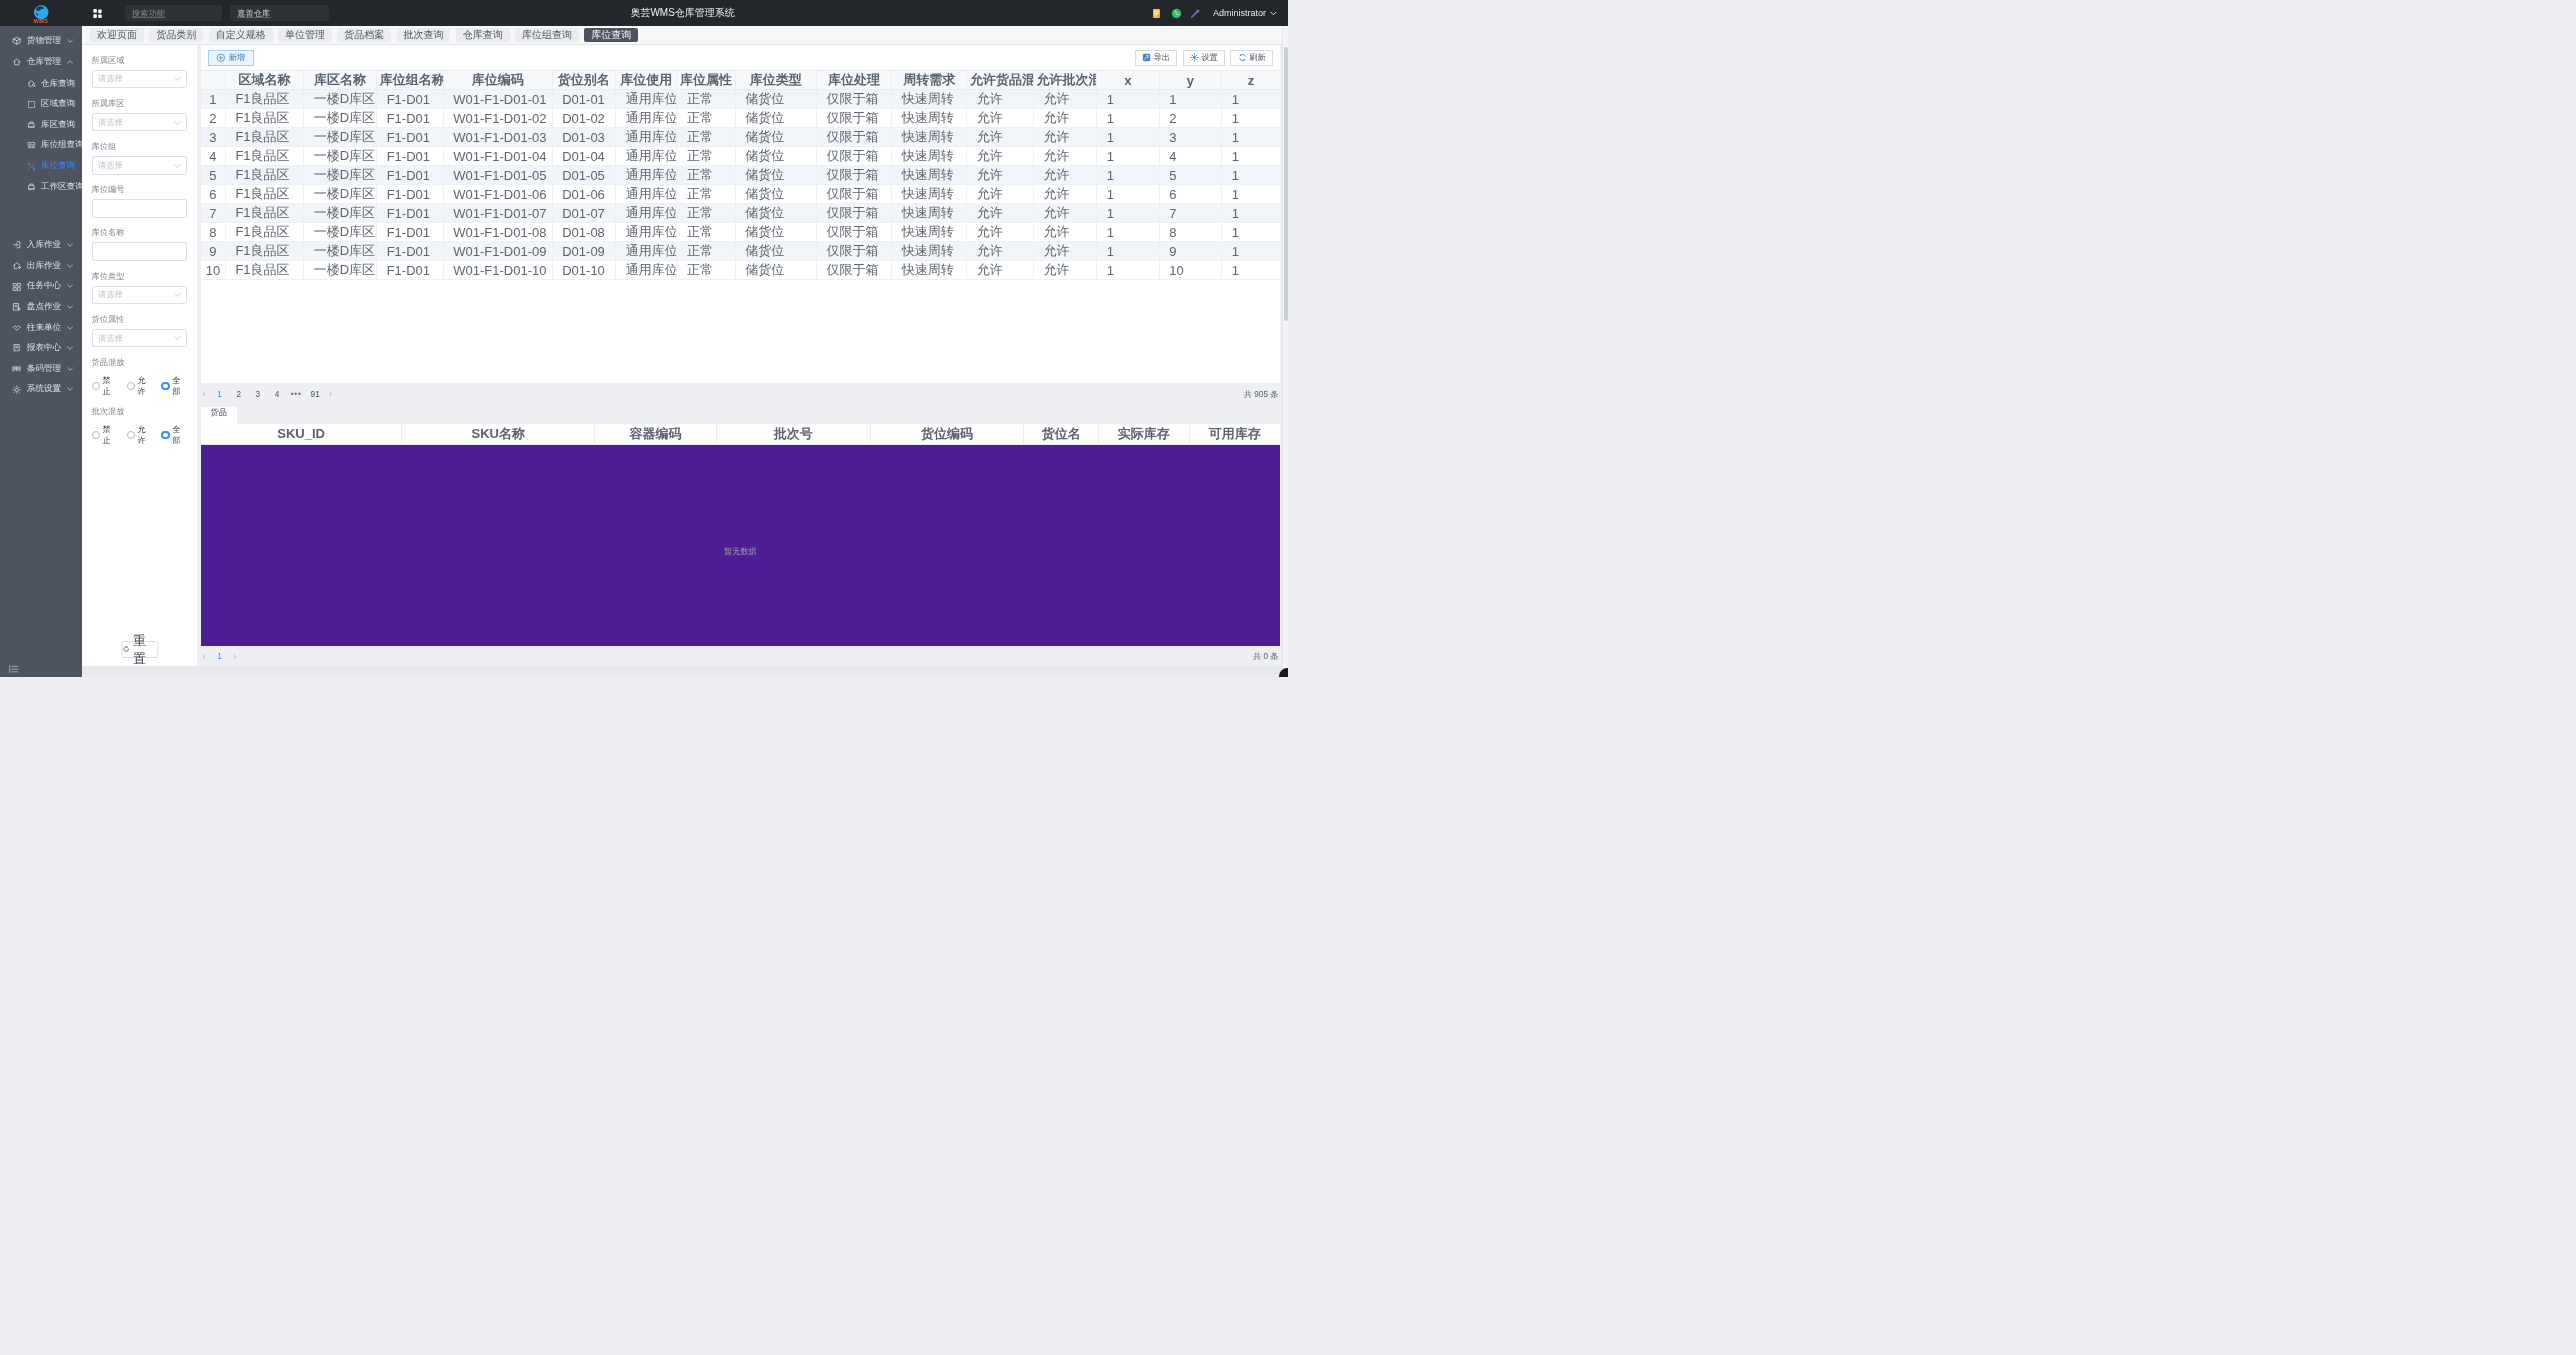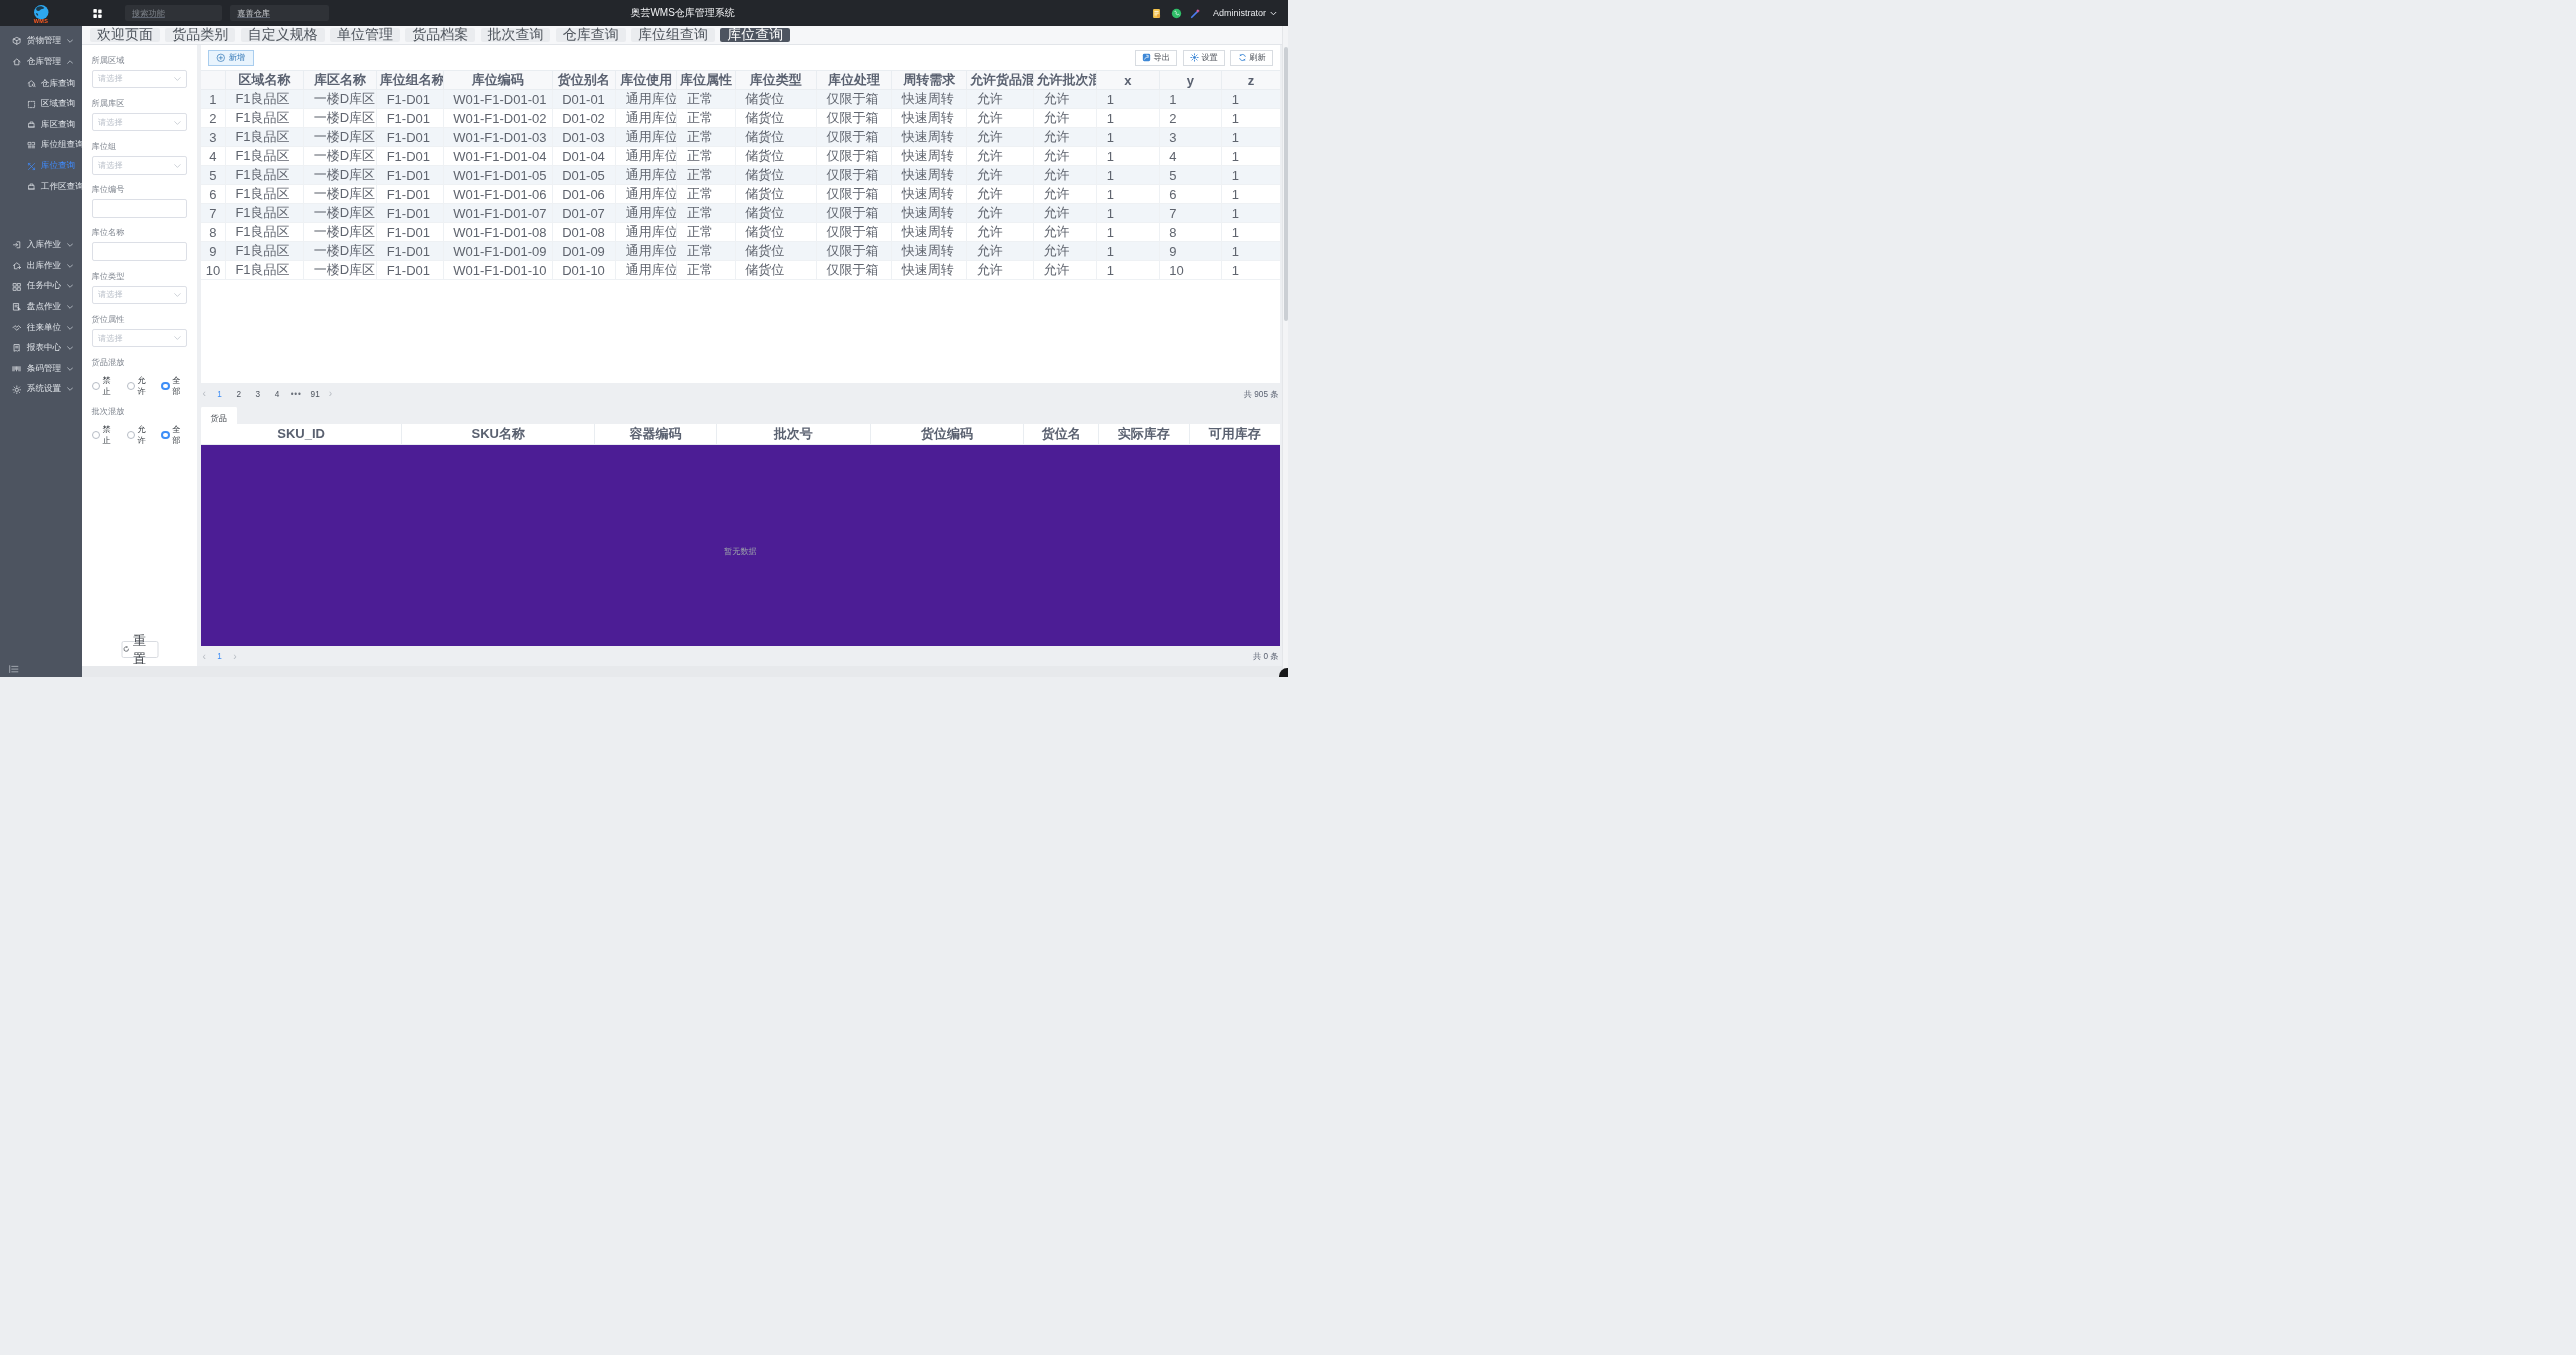--- a/index.html
+++ b/index.html
@@ -31,21 +31,21 @@
   .m-item .chev{position:absolute;right:9px;display:flex;}
   .m-item.sub{padding-left:27px;height:20.6px;}
   .m-item.sub .m-label{margin-left:4.8px;}
   .sub-menu{margin:1.4px 0 38px 0;}
   .m-item.active{color:#3f8cff;}
   .sidebar-footer{position:absolute;bottom:4.1px;left:9px;cursor:pointer;display:flex;}
 
   
   .tabbar{position:absolute;left:82px;top:26px;right:0;height:19px;background:#f6f7f9;border-bottom:0.7px solid #e2e5e9;
           display:flex;align-items:center;padding-left:8.2px;gap:5.5px;z-index:5;}
-  .tab-chip{height:13.7px;padding:0 6.9px;border-radius:2.1px;background:#eaecef;color:#4e545c;font-size:14px;
+  .tab-chip{height:13.7px;padding:0 6.9px;border-radius:2.1px;background:#eaecef;color:#4e545c;font-size:10px;
             display:flex;align-items:center;cursor:pointer;}
   .tab-chip.active{background:#4d5460;color:#fff;}
 
   
   .filter-panel{position:absolute;left:82px;top:45px;width:115px;height:621px;background:#fff;padding:8.2px 9.6px 34px 9.6px;}
   .f-label{font-size:8.2px;color:#7d838d;margin:9.6px 0 4.1px 0;}
   .f-label:first-child{margin-top:1.4px;}
   .f-select{height:18.5px;border:0.7px solid #dcdfe6;border-radius:2.1px;display:flex;align-items:center;justify-content:space-between;
             padding:0 5.5px;cursor:pointer;background:#fff;}
   .f-select .ph{color:#bcc2cb;font-size:8.2px;}
@@ -79,21 +79,21 @@
 
   .pager{height:16px;margin-top:3.4px;display:flex;align-items:center;padding:0 1.4px;color:#4c525c;font-size:8.2px;}
   .pg{min-width:11px;text-align:center;margin-right:8.2px;cursor:pointer;}
   .pg.active{color:#3e8df5;}
   .pg-arrow{color:#b7bcc3;font-size:10.3px;line-height:1;margin-right:8.2px;cursor:pointer;}
   .pg-ellipsis{letter-spacing:0.7px;color:#6a707a;margin-right:8.2px;cursor:pointer;}
   .pg-total{margin-left:auto;color:#596070;}
 
   .detail-tabs{margin-top:4.8px;display:flex;}
   .detail-chip{height:16.5px;padding:0 9.6px;background:#fff;border-radius:1.4px 1.4px 0 0;color:#41464d;font-size:8.2px;
-               display:flex;align-items:flex-end;cursor:pointer;}
+               display:flex;align-items:flex-start;cursor:pointer;}
   .panel-bottom{background:#4c1d95;height:222px;position:relative;overflow:hidden;}
   .sku-table th{height:20.6px;background:#fff;font-weight:bold;color:#5a6170;border-right:0.7px solid #e9edf1;
                 border-bottom:0.7px solid #e9edf1;text-align:center;padding:0 2.7px;white-space:nowrap;overflow:hidden;}
   .sku-table th:last-child{border-right:none;}
   .empty-text{position:absolute;left:50%;top:122px;transform:translateX(-50%);color:#9ba1aa;font-size:8.2px;}
   .pager-b{height:22px;margin-top:0;display:flex;align-items:center;padding:0 1.4px;color:#4c525c;font-size:8.2px;}
 
   .bottom-strip{position:absolute;left:82px;right:0;bottom:0;height:11px;background:#e7e9ec;}
 
   

